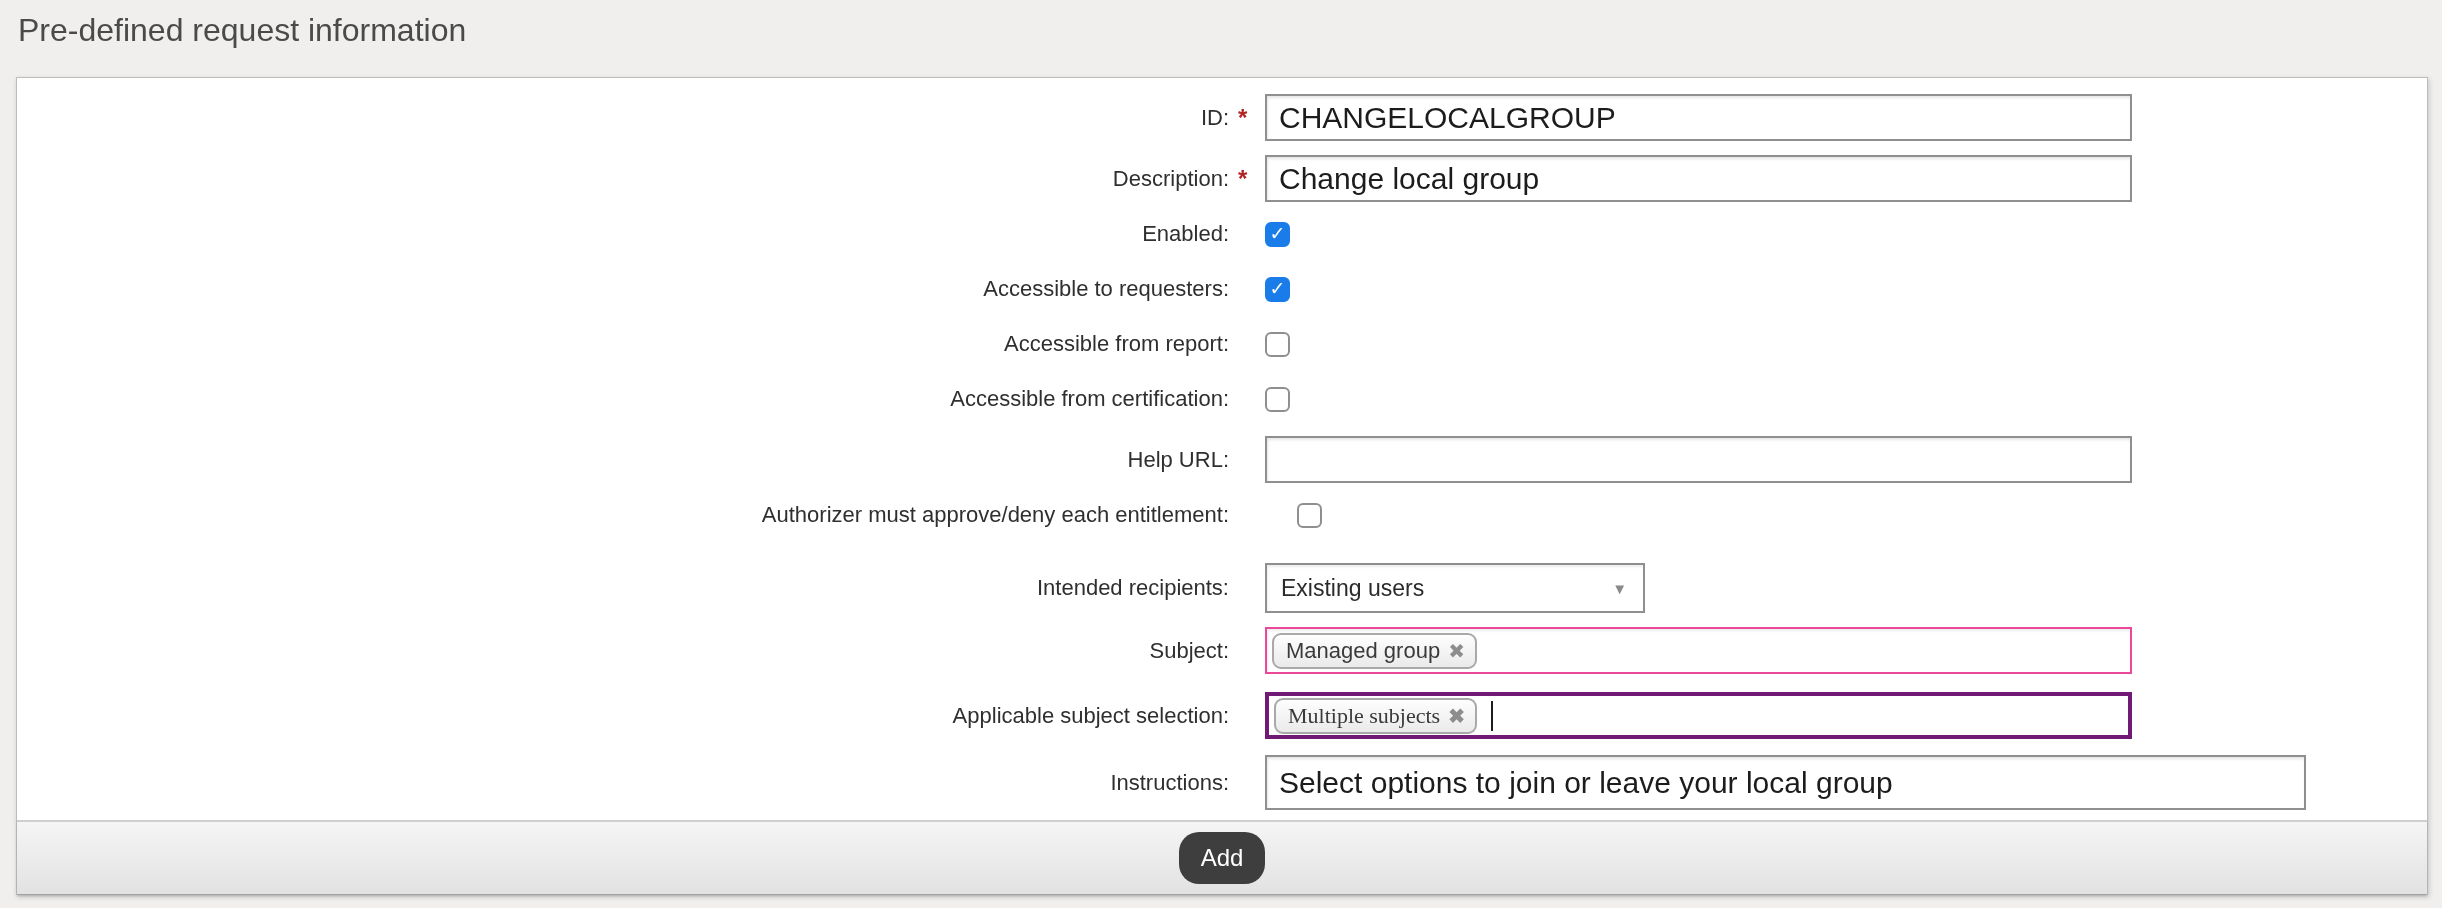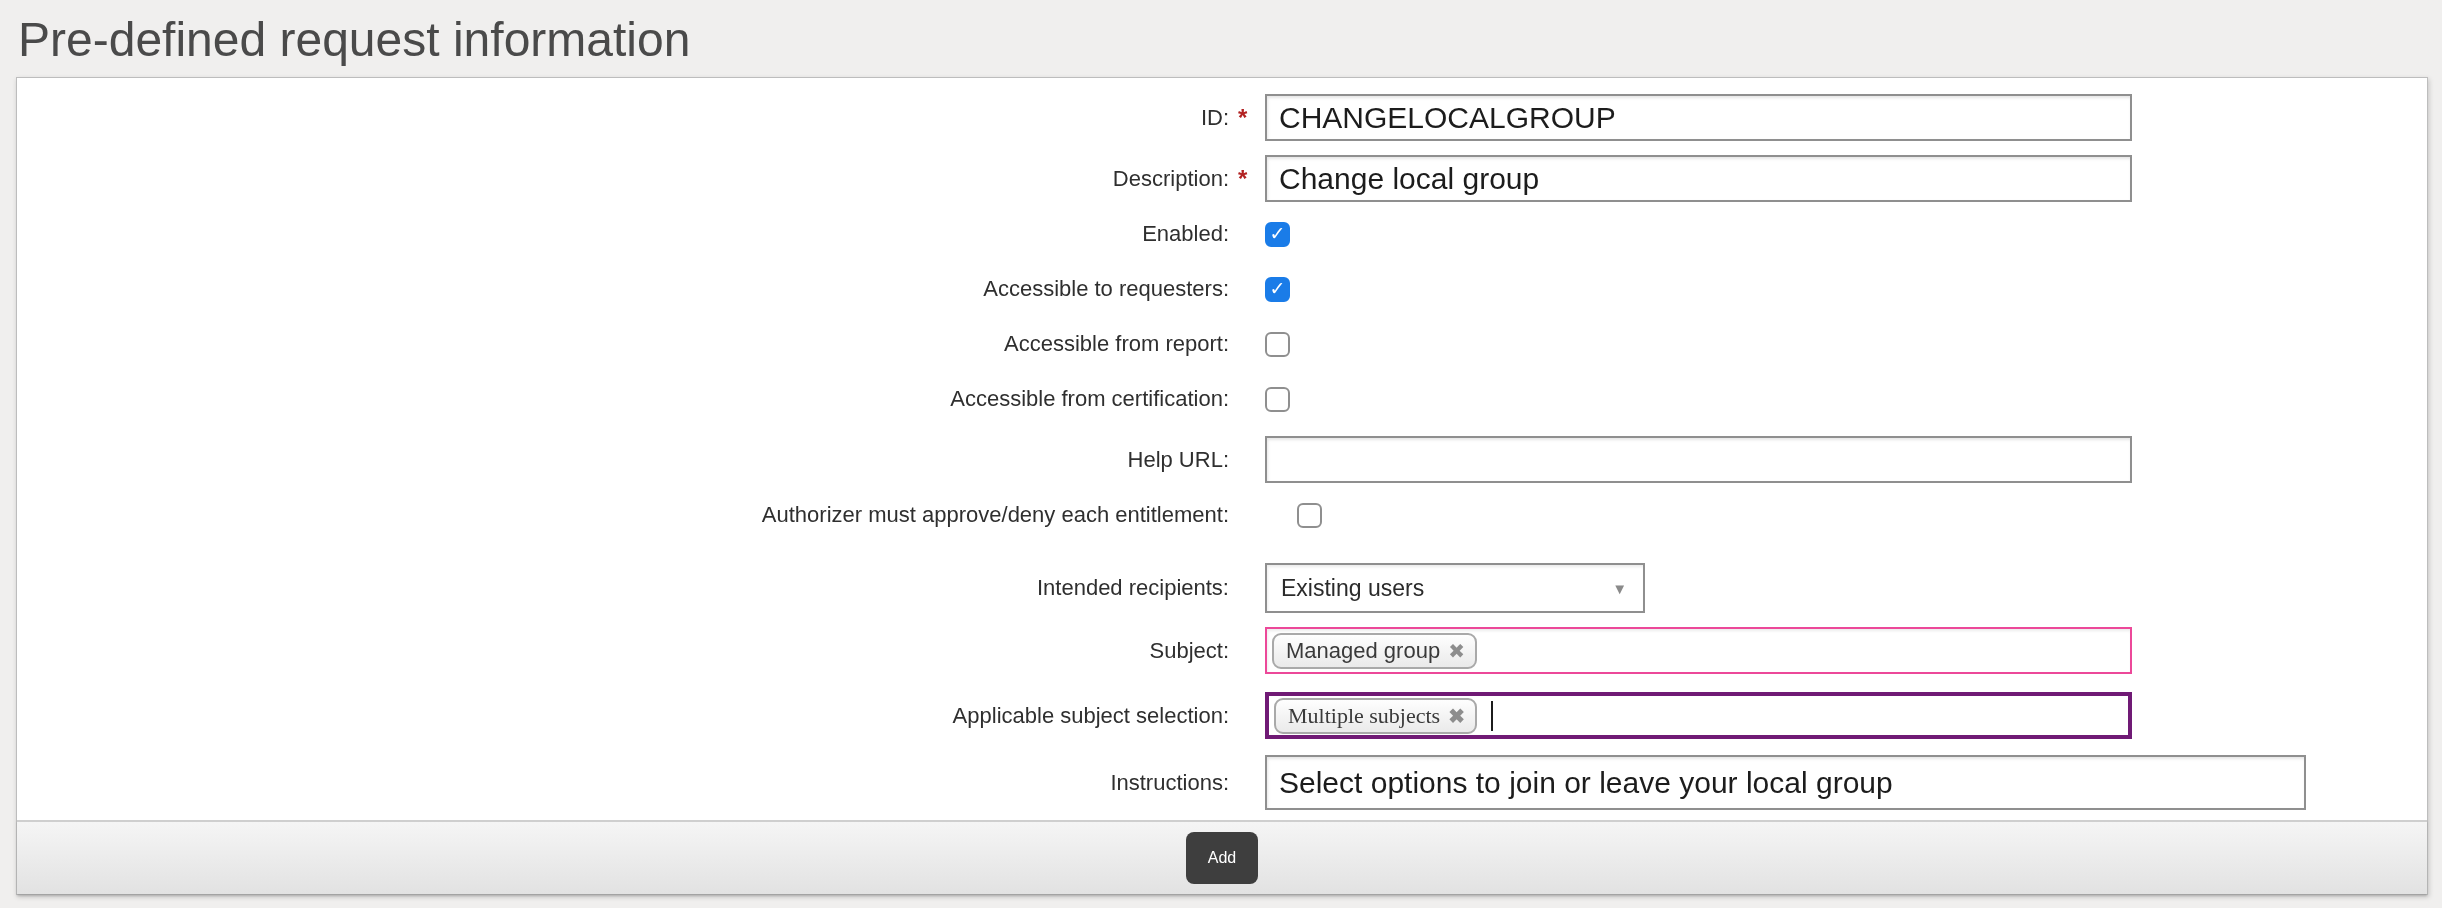--- a/index.html
+++ b/index.html
@@ -4,21 +4,21 @@
 <style>
   * { margin:0; padding:0; box-sizing:border-box; }
   html,body { width:2442px; height:908px; }
   body {
     background:#f0efee;
     font-family:"Liberation Sans","DejaVu Sans",sans-serif;
     overflow:hidden;
   }
   .header { height:77px; padding:12px 0 0 18px; }
   .page-title {
-    font-size:48px; font-weight:400; color:#4a4a4a; letter-spacing:0px;
+    font-size:32px; font-weight:400; color:#4a4a4a; letter-spacing:0px;
   }
   .panel {
     margin-left:16px; width:2412px;
     background:#ffffff;
     border:1px solid #bdbdbd;
     box-shadow:1px 2px 5px rgba(0,0,0,0.18);
   }
   .form-area { padding:16px 0 10px 0; }
   .row { display:flex; align-items:center; }
   .row-text   { height:47px; margin-bottom:14px; }
@@ -89,22 +89,22 @@
   .footer {
     height:74px;
     border-top:2px solid #cfcfcf;
     background:linear-gradient(#f5f5f5,#e2e2e2);
     display:flex; align-items:center; justify-content:center;
     box-shadow:0 2px 2px rgba(0,0,0,0.15);
   }
   .add-btn {
     height:52px; padding:0 22px;
     background:#3e3e3e; color:#ffffff;
-    border:none; border-radius:8px;
-    font-family:inherit; font-size:16px; cursor:pointer;
+    border:none; border-radius:20px;
+    font-family:inherit; font-size:24px; cursor:pointer;
   }
 </style>
 </head>
 <body>
 
 <div class="header">
   <div class="page-title">Pre-defined request information</div>
 </div>
 
 <div class="panel">

